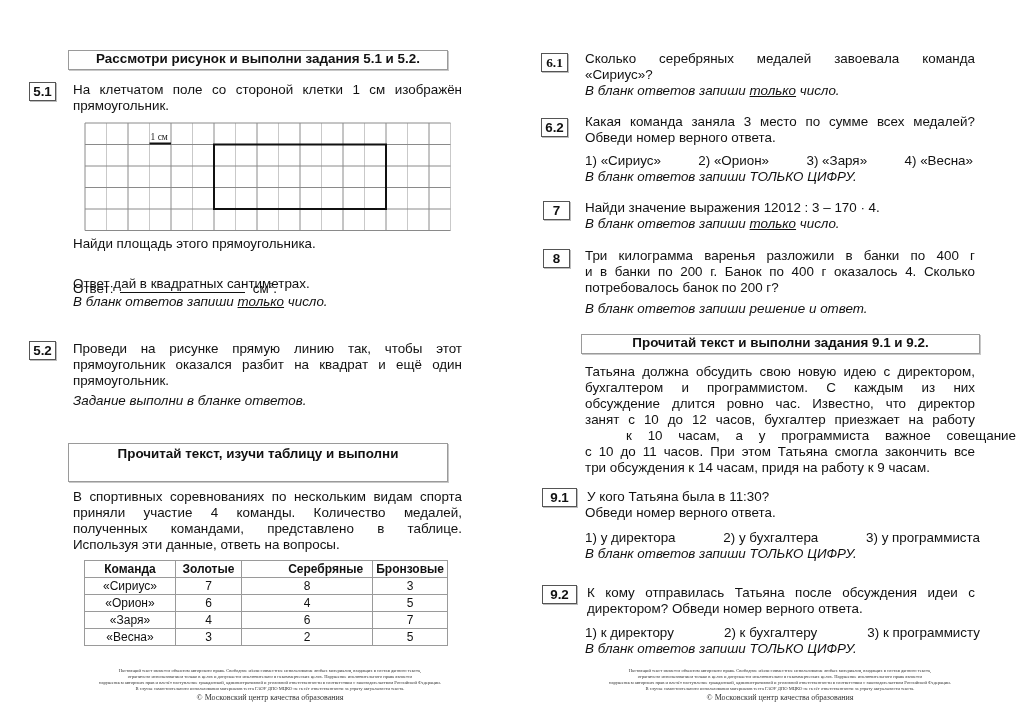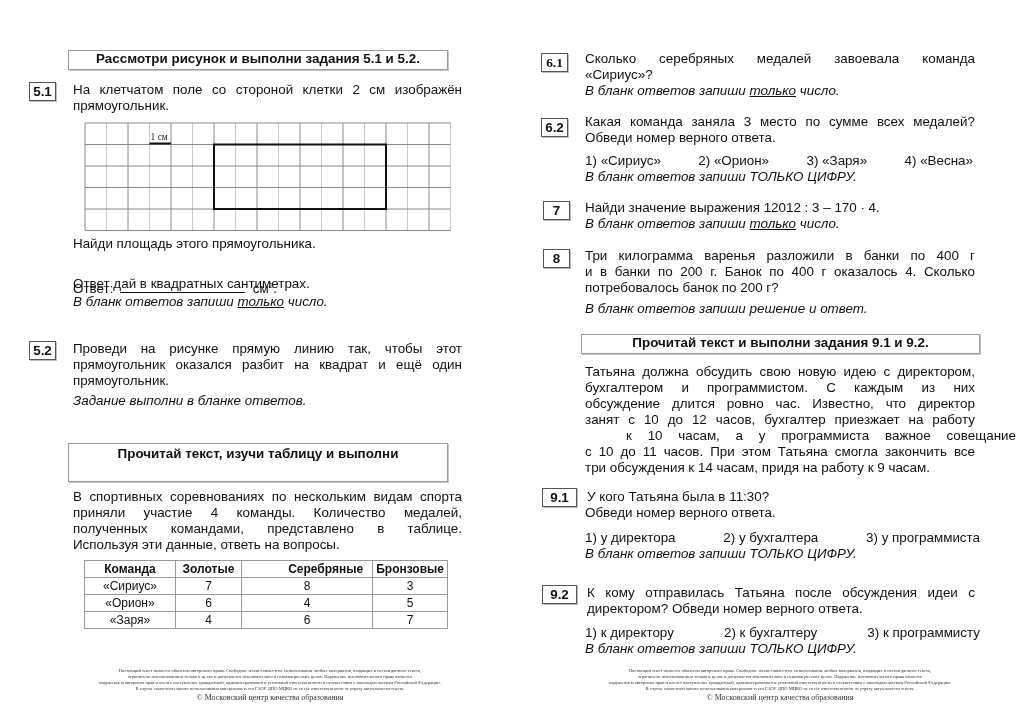--- a/index.html
+++ b/index.html
@@ -34,21 +34,21 @@
 </head>
 <body>
 
 <div>
 
   <div class="hdr-box" style="left:68px; top:50px; width:378px; height:18px;">
     <span>Рассмотри рисунок и выполни задания 5.1 и 5.2.</span>
   </div>
 
   <div class="num-box" style="left:29px; top:82px; width:25px;">5.1</div>
-  <div class="txt just" style="left:73px; top:82px; width:389px;">На клетчатом поле со стороной клетки 2 см изображён</div>
+  <div class="txt just" style="left:73px; top:82px; width:389px;">На клетчатом поле со стороной клетки 1 см изображён</div>
   <div class="txt" style="left:73px; top:98px;">прямоугольник.</div>
 
   <svg id="grid-svg" class="abs" style="left:80px; top:118px;" width="380" height="118">
     <g id="grid-lines">
         <line x1="5" x2="5" y1="5" y2="112.5" stroke="#8a8a8a" stroke-width="1"></line>
         <line x1="26.5" x2="26.5" y1="5" y2="112.5" stroke="#c9c9c9" stroke-width="1"></line>
         <line x1="48" x2="48" y1="5" y2="112.5" stroke="#8a8a8a" stroke-width="1"></line>
         <line x1="69.5" x2="69.5" y1="5" y2="112.5" stroke="#c9c9c9" stroke-width="1"></line>
         <line x1="91" x2="91" y1="5" y2="112.5" stroke="#8a8a8a" stroke-width="1"></line>
         <line x1="112.5" x2="112.5" y1="5" y2="112.5" stroke="#c9c9c9" stroke-width="1"></line>
@@ -124,20 +124,26 @@
         <td>6</td>
         <td>4</td>
         <td>5</td>
       </tr>
       <tr>
         <td>«Заря»</td>
         <td>4</td>
         <td>6</td>
         <td>7</td>
       </tr>
+      <tr>
+        <td>«Весна»</td>
+        <td>3</td>
+        <td>2</td>
+        <td>5</td>
+      </tr>
     </tbody>
   </table>
 
   <div class="footer" style="left:60px; top:668px; width:420px;">
     <div class="fine">Настоящий текст является объектом авторского права. Свободное и/или совместное использование любых материалов, входящих в состав данного текста,</div>
     <div class="fine">ограничено использованием только в целях и допускается исключительно в некоммерческих целях. Нарушение исключительного права является</div>
     <div class="fine">нарушением авторских прав и влечёт наступление гражданской, административной и уголовной ответственности в соответствии с законодательством Российской Федерации.</div>
     <div class="fine">В случае самостоятельного использования материалов теста ГАОУ ДПО МЦКО не несёт ответственности за утрату актуальности текста.</div>
     <div class="copy">© Московский центр качества образования</div>
   </div>

